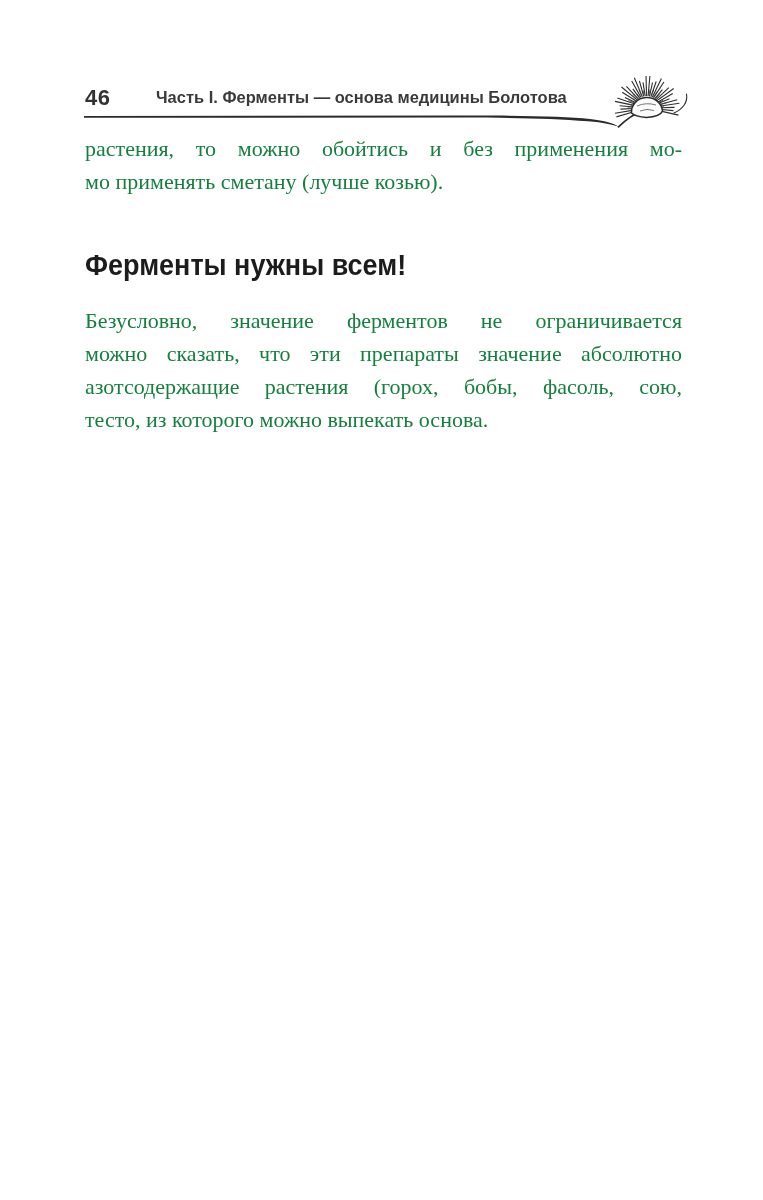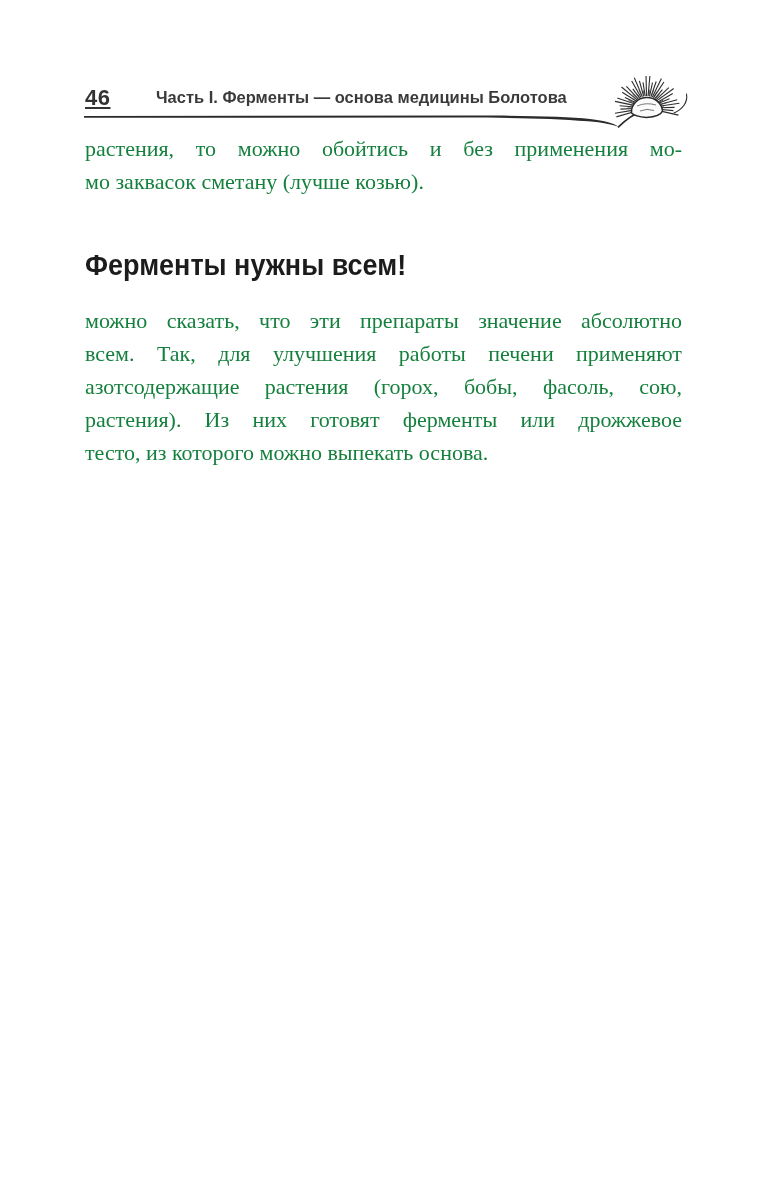--- a/index.html
+++ b/index.html
@@ -17,21 +17,20 @@
   }
   .page-number {
     position: absolute;
     left: 85px;
     top: 85px;
     font-family: "Liberation Sans", sans-serif;
     font-weight: 700;
     font-size: 22px;
     color: #333333;
     letter-spacing: 0.5px;
-    text-decoration: underline;
   }
   .running-header {
     position: absolute;
     left: 156px;
     top: 88px;
     font-family: "Liberation Sans", sans-serif;
     font-weight: 700;
     font-size: 17px;
     color: #3a3a3a;
     transform: scaleX(0.97);
@@ -149,26 +148,25 @@
         <line x1="550.2" y1="37.5" x2="545.3" y2="36.5" stroke="#444444" stroke-width="0.9"></line>
         <line x1="550.0" y1="40.0" x2="543.4" y2="40.0" stroke="#444444" stroke-width="0.9"></line>
       </g>
 
     <path d="M547.5,45 A15.5,14.5 0 0 1 578.5,43 Q576.5,48.5 562.5,49.5 Q551,48.5 547.5,45 Z" fill="#fbfbfb" stroke="#2b2b2b" stroke-width="1.5"></path>
     <path d="M553,38 Q562,34 572,37 M556,43 Q563,40 570,42.5" fill="none" stroke="#555" stroke-width="0.8"></path>
   </svg>
 
   <div class="body-block para-top">
       <div class="tline">растения, то можно обойтись и без применения мо-</div>
-      <div class="tline last">мо заквасок сметану (лучше козью).</div>
+      <div class="tline last">мо применять сметану (лучше козью).</div>
     </div>
 
   <div class="section-heading">Ферменты нужны всем!</div>
 
   <div class="body-block para-main">
+      <div class="tline">Безусловно, значение ферментов не ограничивается</div>
       <div class="tline">можно сказать, что эти препараты значение абсолютно</div>
-      <div class="tline">всем. Так, для улучшения работы печени применяют</div>
       <div class="tline">азотсодержащие растения (горох, бобы, фасоль, сою,</div>
-      <div class="tline">растения). Из них готовят ферменты или дрожжевое</div>
       <div class="tline last">тесто, из которого можно выпекать основа.</div>
     </div>
 
 </div>
 
 </body></html>

